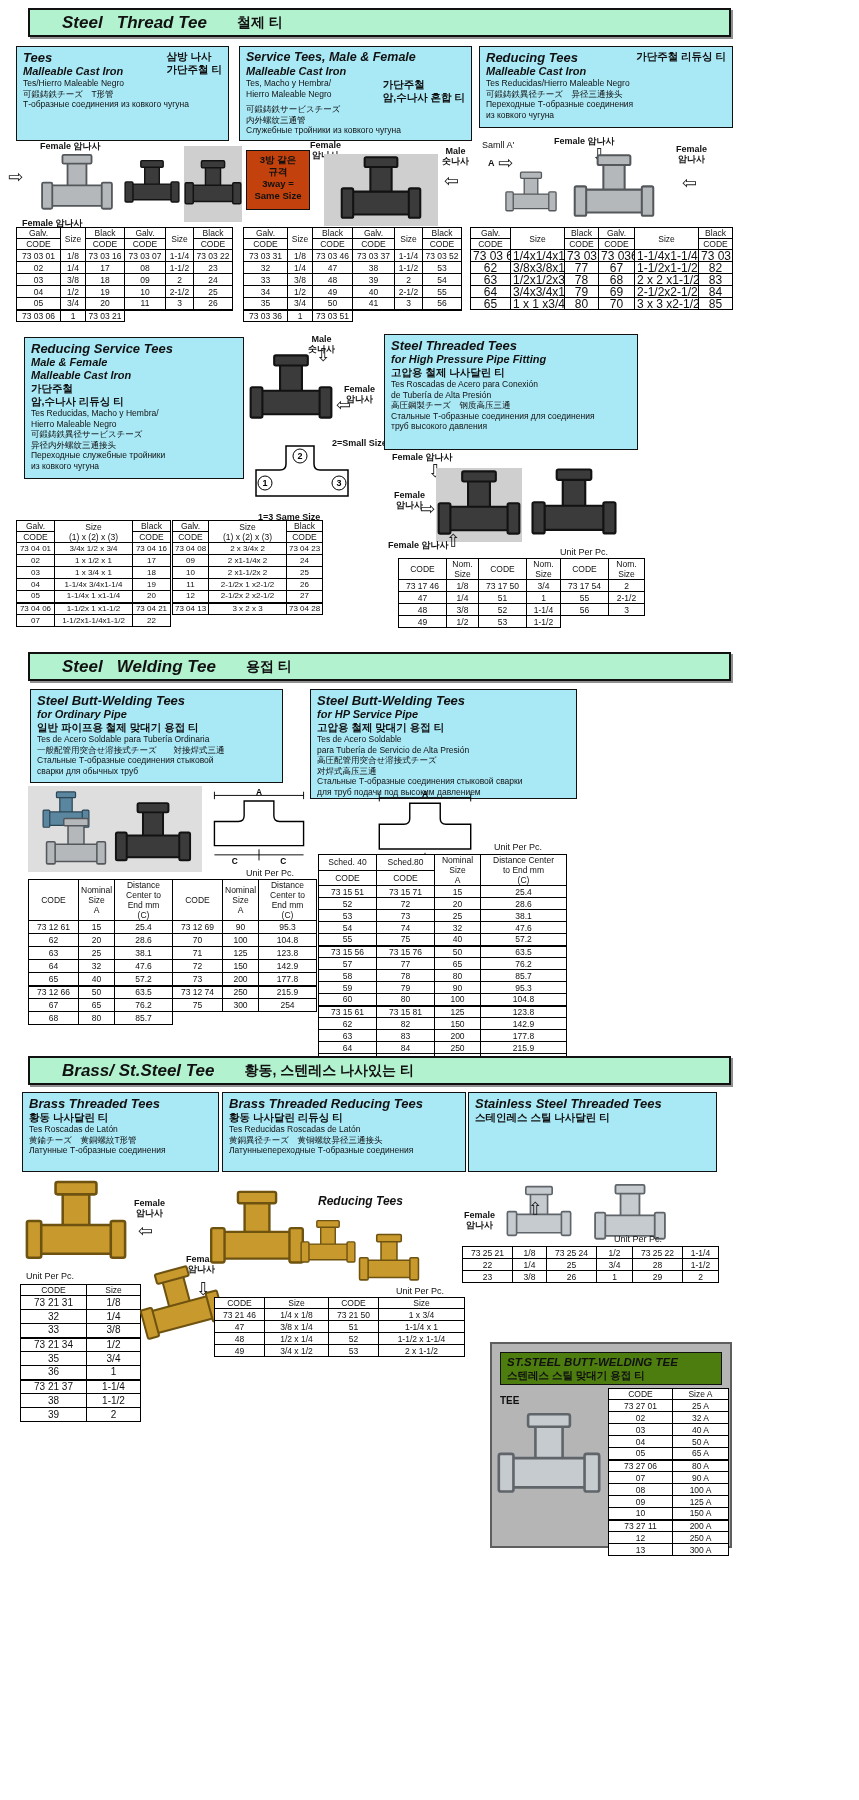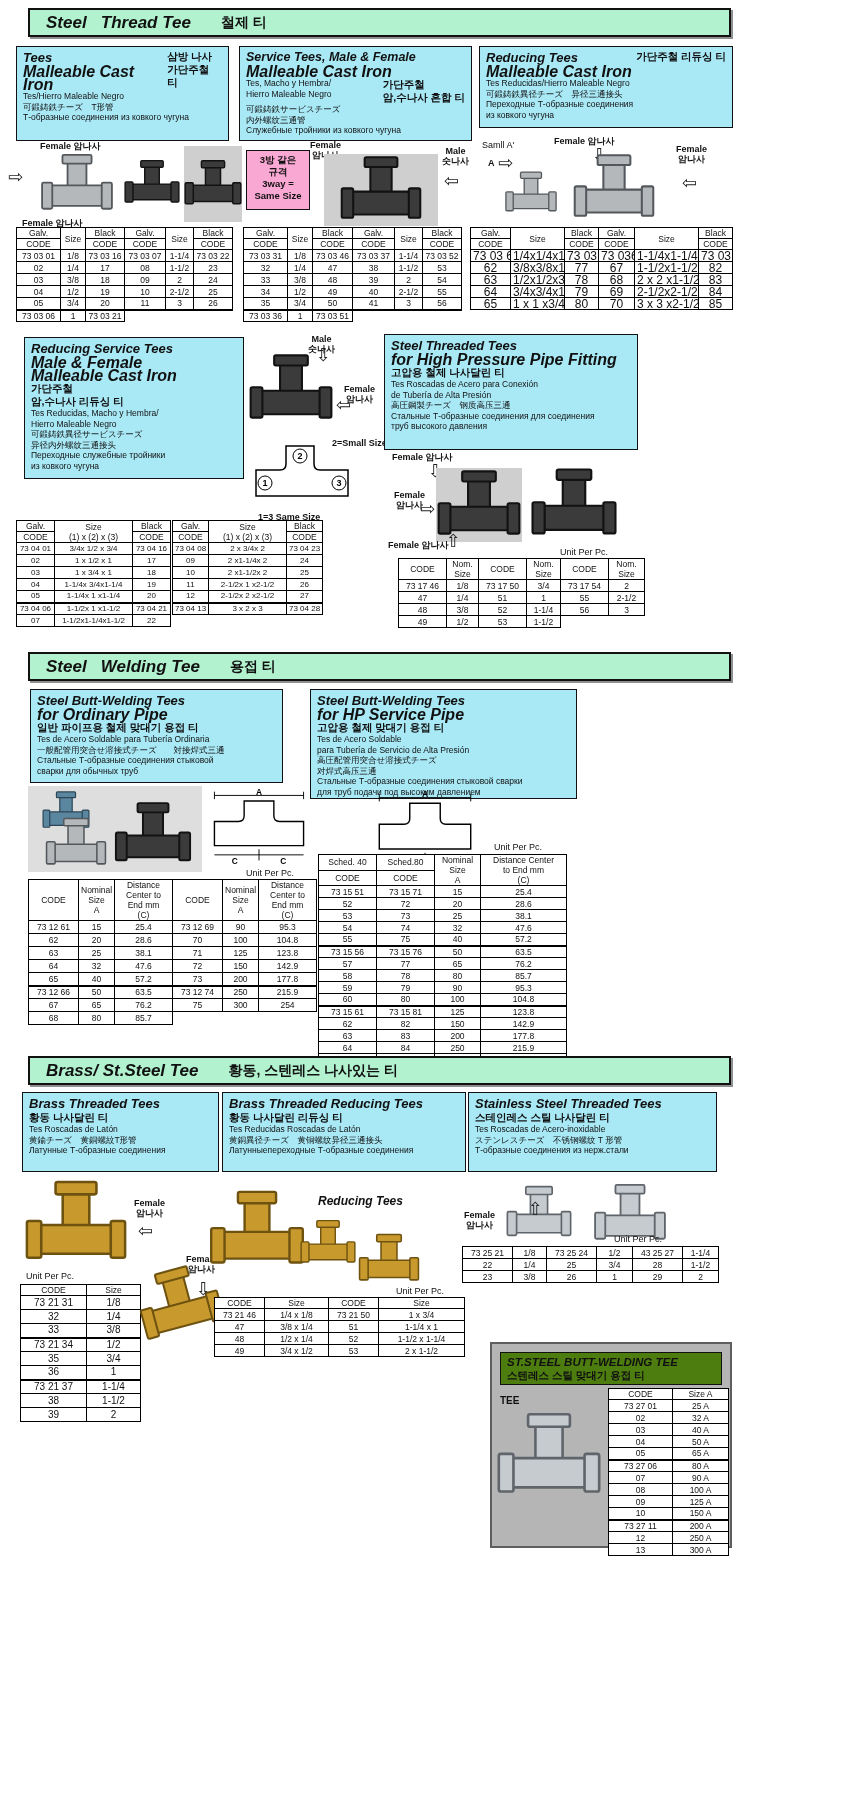--- a/index.html
+++ b/index.html
@@ -1,28 +1,28 @@
 <!DOCTYPE html>
 <html><head>
 <meta charset="utf-8">
 <style>
   html,body{margin:0;padding:0;background:#fff;}
   body{font-family:"Liberation Sans","DejaVu Sans",sans-serif;color:#111;}
   .page{position:relative;width:859px;height:1800px;background:#fff;overflow:hidden;}
 
   .secbar{position:absolute;left:28px;width:703px;height:29px;background:#b2f2cf;
     border:2px solid #111;box-shadow:2px 2px 0 #8f8f8f;display:flex;align-items:center;
-    gap:30px;padding-left:16px;box-sizing:border-box;}
+    gap:30px;padding-left:32px;box-sizing:border-box;}
   .secbar .en{font-size:17px;font-weight:700;font-style:italic;white-space:pre;}
   .secbar .ko{font-size:14px;font-weight:700;}
 
   .ibox{position:absolute;background:#a9e9f6;border:1.5px solid #111;box-sizing:border-box;
     padding:3px 6px;}
   .ibox .t{font-size:13px;font-weight:700;font-style:italic;line-height:15px;}
-  .ibox .t2{font-size:16px;font-weight:700;font-style:italic;line-height:13px;}
+  .ibox .t2{font-size:11px;font-weight:700;font-style:italic;line-height:13px;}
   .ibox .ko{font-size:10.5px;font-weight:700;line-height:13px;}
   .ibox .lns div{font-size:8.5px;line-height:10.5px;}
   .row-sb{display:flex;justify-content:space-between;align-items:flex-start;gap:0;}
 
   .lbl{position:absolute;font-size:9px;font-weight:700;line-height:10px;white-space:pre-line;text-align:center;}
   .lbl.thin{font-weight:400;}
   .upp{position:absolute;font-size:9px;font-weight:400;}
   .arrow{position:absolute;font-size:18px;line-height:18px;color:#222;}
 
   table.cat{position:absolute;border-collapse:collapse;background:#fff;table-layout:fixed;}
@@ -45,21 +45,21 @@
   .c-ss{fill:#c6cbcf;stroke:#5f656a;}
   .c-blue{fill:#5a86a0;stroke:#2c4656;}
   .bg-gray{background:#cfcfcf;}
 
   .diag{position:absolute;}
   .diag text{font-size:9px;font-weight:700;text-anchor:middle;fill:#000;}
   .diag .shape{fill:#fff;stroke:#000;stroke-width:1.5;}
   .diag line{stroke:#000;stroke-width:1;}
   .diag circle{fill:#fff;stroke:#000;stroke-width:1;}
 
-  .threeway{position:absolute;background:#f9a8d4;border:1.5px solid #111;box-sizing:border-box;
+  .threeway{position:absolute;background:#c2410c;border:1.5px solid #111;box-sizing:border-box;
     text-align:center;padding-top:3px;}
   .threeway div{font-size:9.5px;font-weight:700;line-height:12px;}
 
   .graybox{position:absolute;background:#b5b5b5;border:2px solid #5e5e5e;box-sizing:border-box;}
   .graybox .titlebox{position:absolute;left:8px;top:8px;right:8px;background:#4d7c0f;
     border:1.5px solid #111;padding:2px 6px;box-sizing:border-box;}
   .graybox .titlebox .bt{font-size:11.5px;font-weight:700;font-style:italic;line-height:14px;}
   .graybox .titlebox .bk{font-size:10.5px;font-weight:700;line-height:13px;}
 </style>
 </head>
@@ -954,25 +954,20 @@
     <div class="lns">
         <div>Tes Reducidas Roscadas de Latón</div>
         <div>黄銅異径チーズ　黄铜螺纹异径三通接头</div>
         <div>Латунныепереходные Т-образные соединения</div>
       </div>
   </div>
 
   <div class="ibox" style="left:468px;top:1092px;width:249px;height:80px">
     <div class="t">Stainless Steel Threaded  Tees</div>
     <div class="ko">스테인레스 스틸 나사달린 티</div>
-    <div class="lns">
-        <div>Tes Roscadas de Acero-inoxidable</div>
-        <div>ステンレスチーズ　不锈钢螺纹 T 形管</div>
-        <div>Т-образные соединения из нерж.стали</div>
-      </div>
   </div>
 
   <div class="photo" style="left:16px;top:1178px;width:120px;height:90px">
     <svg class="tee c-brass">
         <use href="#sym-tee"></use>
       </svg>
   </div>
   <div class="lbl" style="left:134px;top:1198px">Female
 암나사</div>
   <span class="arrow" style="left:138px;top:1222px">⇦</span>
@@ -1122,21 +1117,21 @@
         <col style="width:36px">
         <col style="width:50px">
         <col style="width:36px">
       </colgroup>
     <tbody>
         <tr>
           <td>73 25 21</td>
           <td>1/8</td>
           <td>73 25 24</td>
           <td>1/2</td>
-          <td>43 25 27</td>
+          <td>73 25 22</td>
           <td>1-1/4</td>
         </tr>
         <tr>
           <td>22</td>
           <td>1/4</td>
           <td>25</td>
           <td>3/4</td>
           <td>28</td>
           <td>1-1/2</td>
         </tr>

